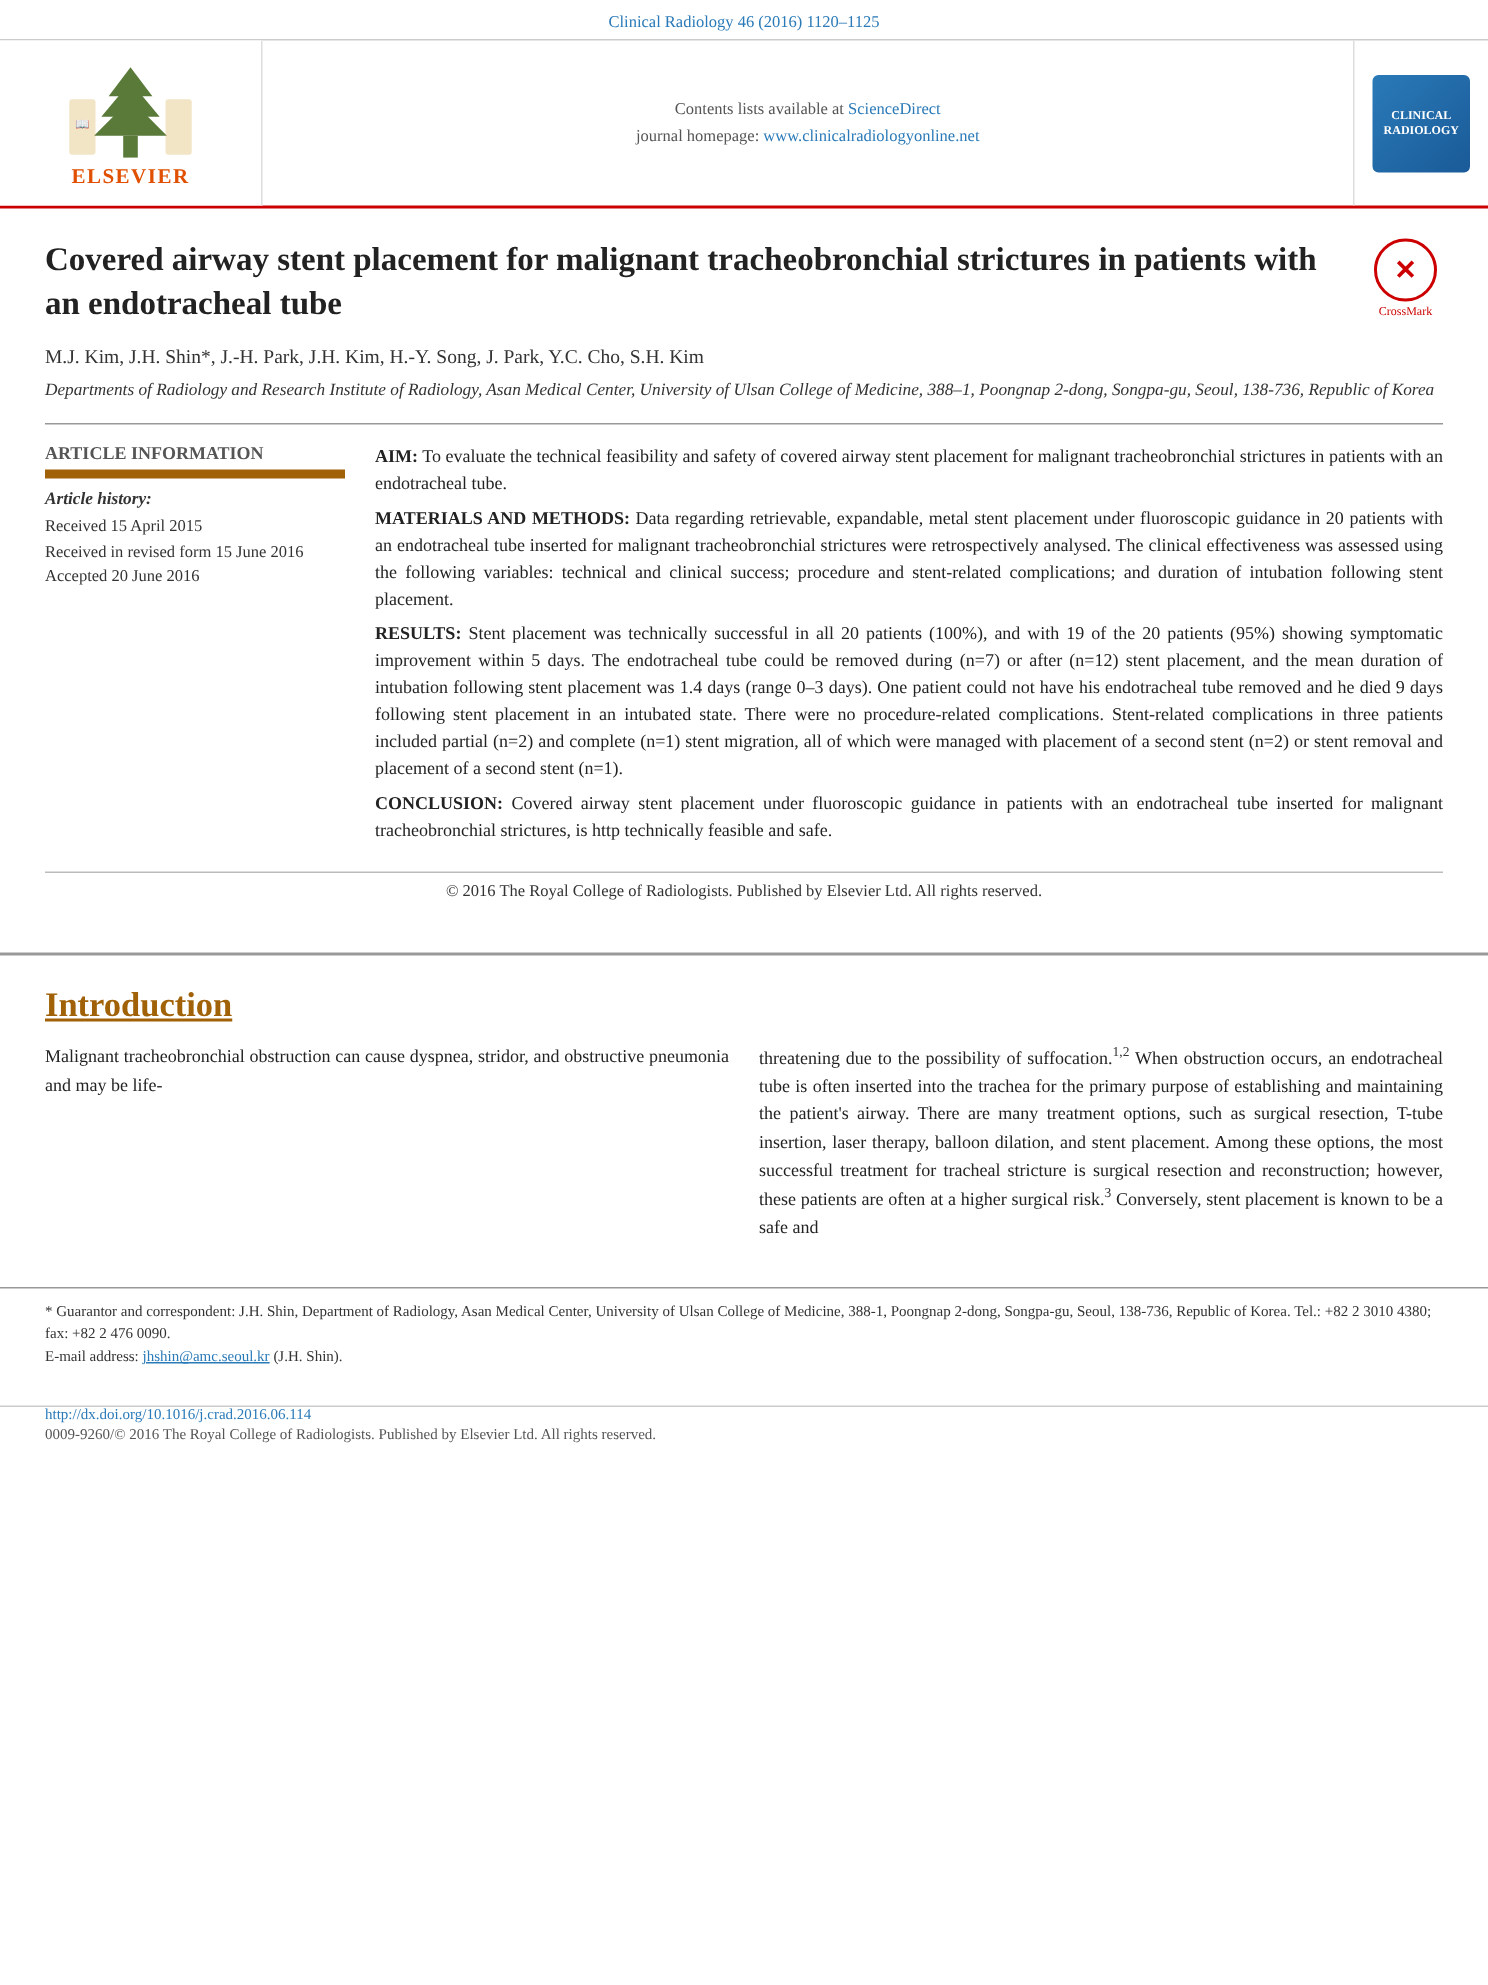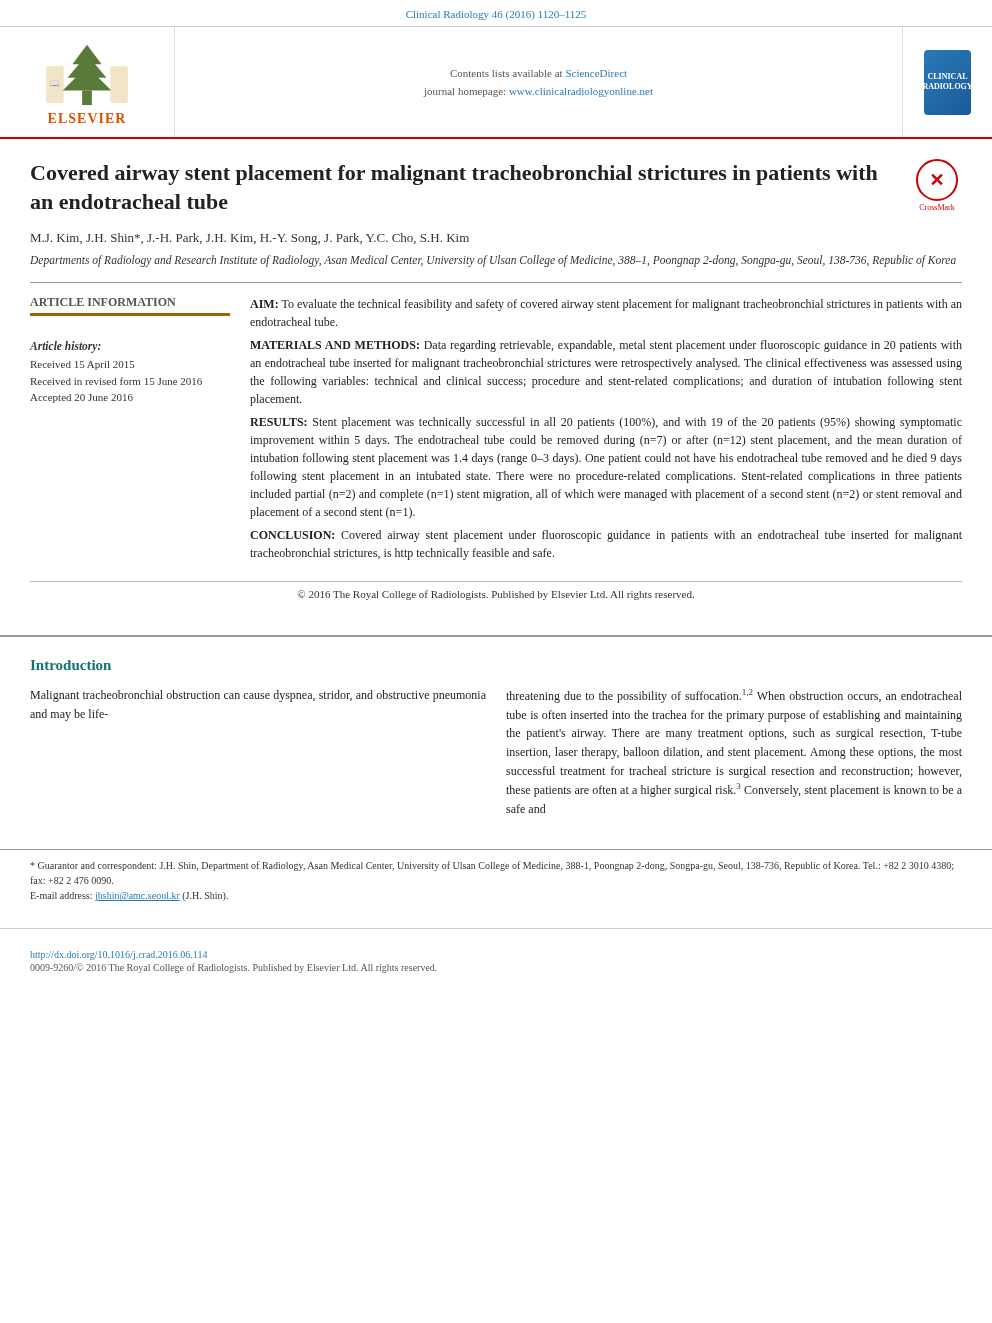--- a/index.html
+++ b/index.html
@@ -92,21 +92,21 @@
 
     .journal-header-right {
       width: 90px;
       display: flex;
       align-items: center;
       justify-content: center;
       border-left: 1px solid #ddd;
       padding: 10px;
     }
     .journal-logo-small {
-      width: 47px;
+      width: 65px;
       height: 65px;
       background: linear-gradient(135deg, #2a7ab8, #1a5a98);
       border-radius: 4px;
       display: flex;
       align-items: center;
       justify-content: center;
       color: #fff;
       font-size: 9px;
       text-align: center;
       font-weight: bold;
@@ -186,23 +186,23 @@
     
     .article-info-col {
       width: 200px;
       flex-shrink: 0;
     }
     .article-info-col h3 {
       font-size: 12px;
       font-weight: bold;
       text-transform: uppercase;
       color: #555;
-      border-bottom: 3px solid #a16207;
+      border-bottom: 6px solid #a16207;
       padding-bottom: 3px;
-      margin-bottom: 24px;
+      margin-bottom: 8px;
     }
     .article-history h4 {
       font-size: 11.5px;
       font-style: italic;
       color: #333;
       margin-bottom: 4px;
     }
     .article-history p {
       font-size: 11px;
       color: #333;
@@ -241,25 +241,26 @@
       margin: 10px 0 20px;
     }
 
     
     .body-section {
       padding: 0 30px 20px;
     }
 
     
     .intro-heading {
-      font-size: 15px;
-      font-weight: bold;
-      color: #0f766e;
+      font-size: 23px;
+      font-weight: bold;
+      color: #a16207;
       font-family: Georgia, serif;
       margin-bottom: 12px;
+      text-decoration: underline;
     }
 
     
     .body-two-col {
       display: flex;
       gap: 20px;
     }
     .body-col {
       flex: 1;
     }
@@ -284,21 +285,21 @@
       margin-top: 5px;
     }
     .footnote-area p {
       font-size: 10px;
       color: #333;
       line-height: 1.5;
     }
 
     
     .bottom-bar {
-      padding: 20px 30px;
+      padding: 0 30px;
       border-top: 1px solid #ccc;
       margin-top: 15px;
     }
     .doi-link {
       font-size: 10px;
       color: #2a7ab8;
     }
     .bottom-copyright {
       font-size: 10px;
       color: #555;

